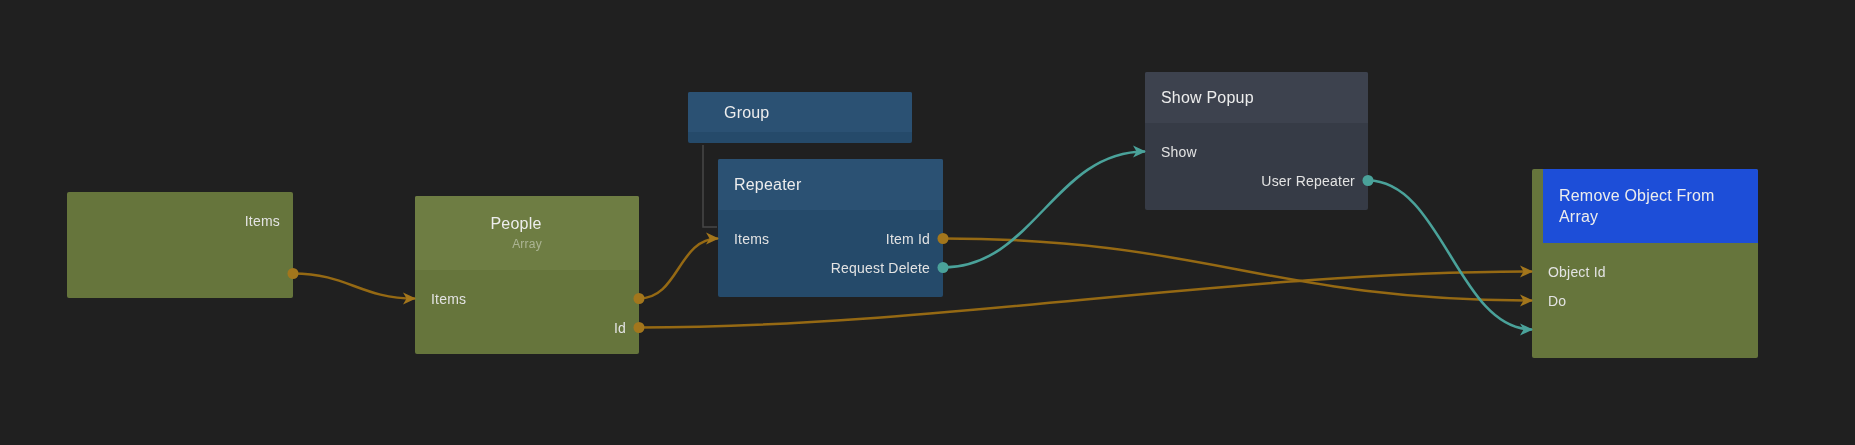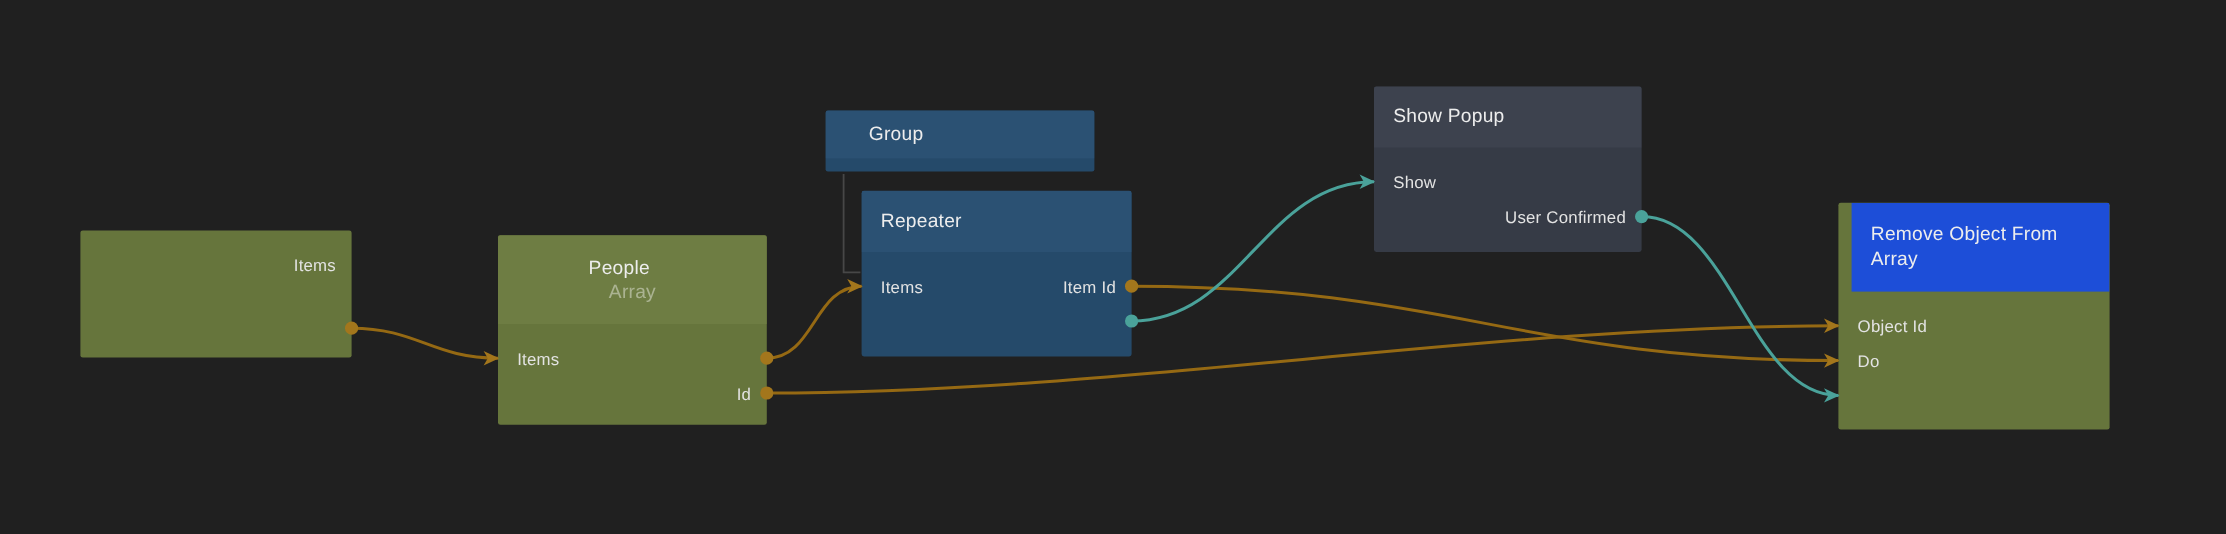--- a/index.html
+++ b/index.html
@@ -25,21 +25,21 @@
     box-sizing: border-box;
   }
   .node-title {
     font-size: 16px;
     line-height: 21px;
     color: var(--title, #ededed);
     max-width: 170px;
     letter-spacing: 0.2px;
   }
   .node-subtitle {
-    font-size: 16px;
+    font-size: 12px;
     line-height: 20px;
     color: var(--subtitle, rgba(255,255,255,0.42));
     letter-spacing: 0.2px;
   }
   .node-body {
     padding-top: 14px;
   }
   .port-row {
     height: 29px;
     display: flex;
@@ -91,32 +91,35 @@
     </div>
     <div class="node" style="left: 718px; top: 159px; width: 225px; height: 138px; background: rgb(37, 74, 106);">
       <div class="node-header" style="height: 51px; background: rgb(43, 81, 115); justify-content: center;">
         <div class="node-title">Repeater</div>
       </div>
       <div class="node-body">
         <div class="port-row">
           <span class="port-label">Items</span>
           <span class="port-label right">Item Id</span>
         </div>
+        <div class="port-row">
+          <span class="port-label right">Request Delete</span>
+        </div>
       </div>
     </div>
     <div class="node" style="left: 1145px; top: 72px; width: 223px; height: 138px; background: rgb(54, 59, 70);">
       <div class="node-header" style="height: 51px; background: rgb(61, 66, 78);">
         <div class="node-title">Show Popup</div>
       </div>
       <div class="node-body">
         <div class="port-row">
           <span class="port-label">Show</span>
         </div>
         <div class="port-row">
-          <span class="port-label right">User Confirmed</span>
+          <span class="port-label right">User Repeater</span>
         </div>
       </div>
     </div>
     <div class="node" style="left: 1532px; top: 169px; width: 226px; height: 189px; background: rgb(102, 117, 60);">
       <div class="node-header" style="height: 74px; background: #1d4ed8; margin-left: 11px;">
         <div class="node-title">Remove Object From Array</div>
       </div>
       <div class="node-body">
         <div class="port-row">
           <span class="port-label">Object Id</span>

